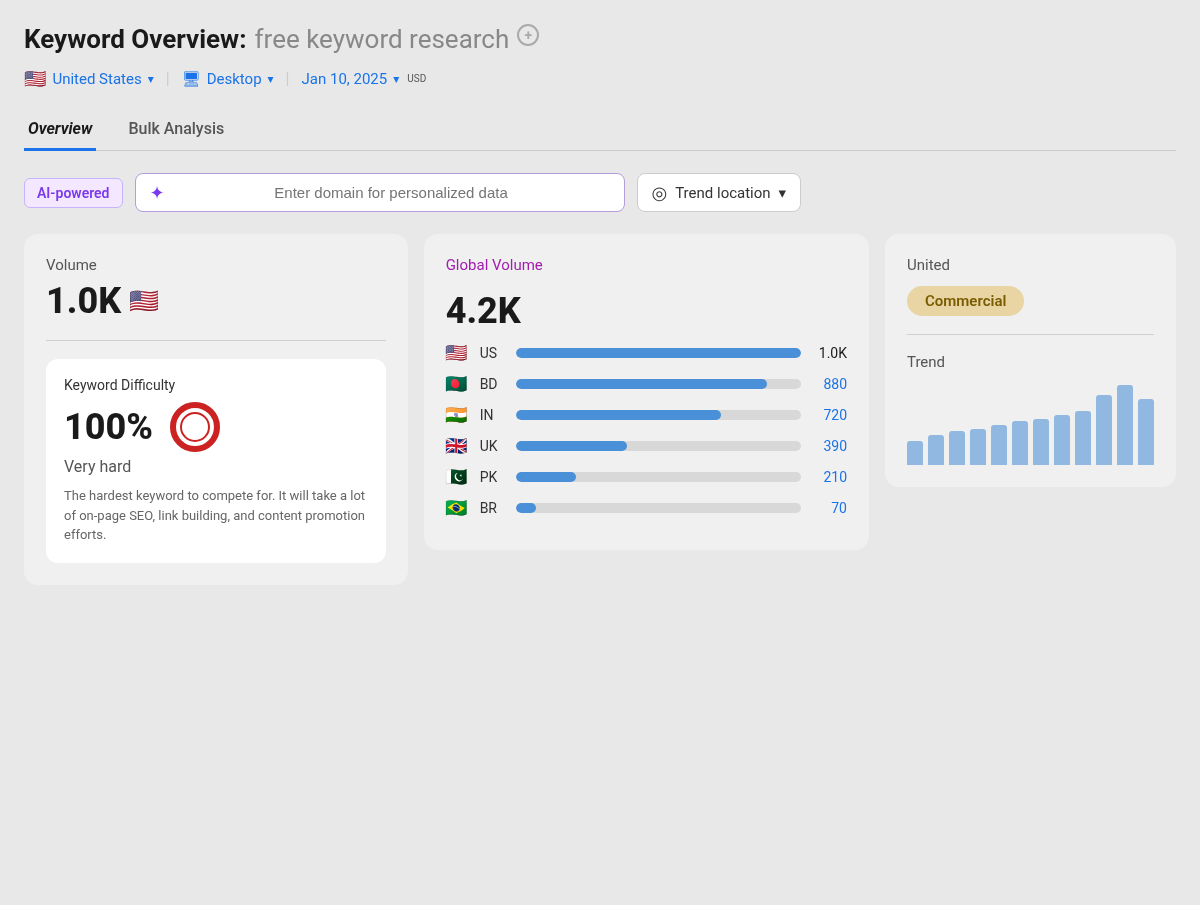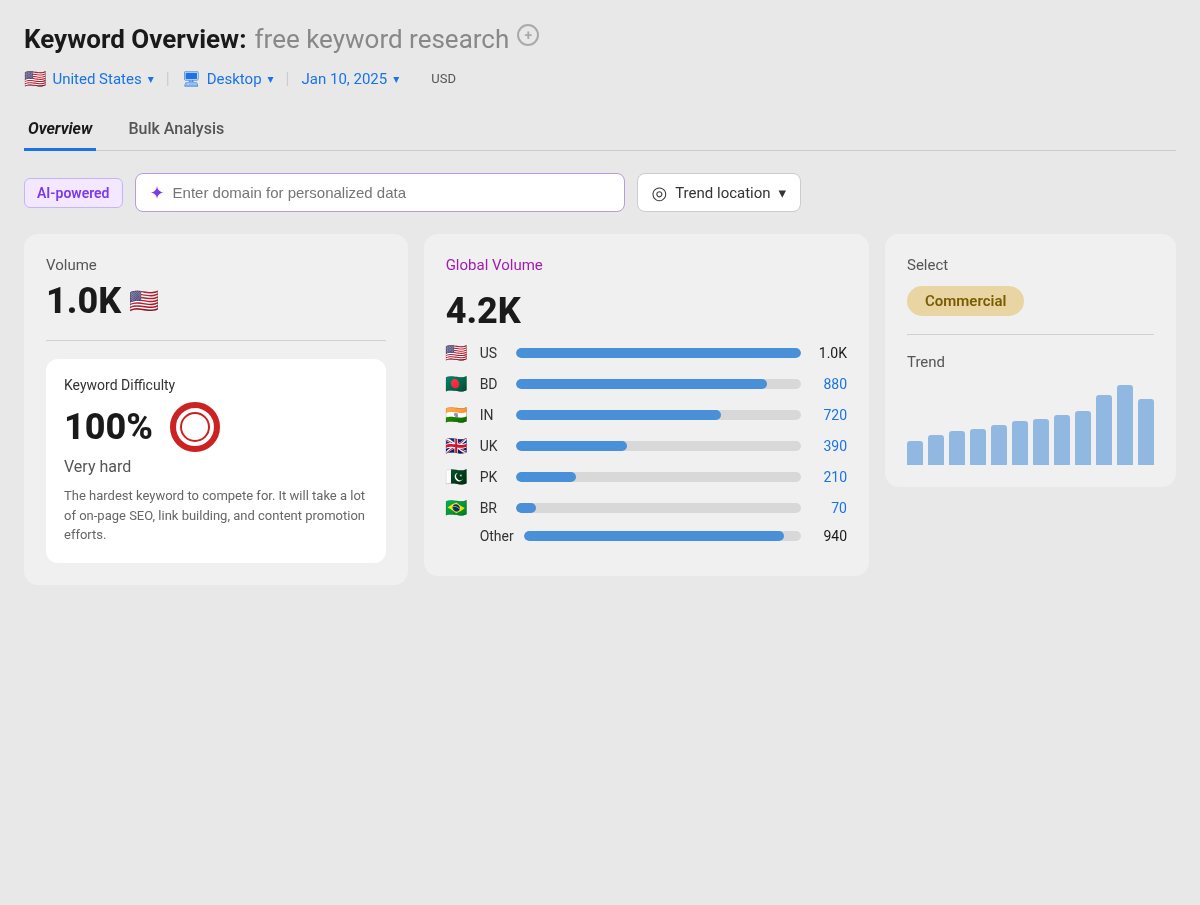--- a/index.html
+++ b/index.html
@@ -64,22 +64,22 @@
     .meta-item .chevron {
       font-size: 12px;
       color: #1a73e8;
     }
     .meta-separator {
       color: #ccc;
       margin: 0 4px;
     }
     .usd-label {
       color: #555;
-      font-size: 13px;
-      margin-left: 24px;
+      font-size: 10px;
+      margin-left: 0;
     }
     .tabs-section {
       display: flex;
       border-bottom: 1px solid #ccc;
       margin-bottom: 22px;
       margin-top: 18px;
     }
     .tab {
       padding: 10px 4px;
       margin-right: 28px;
@@ -127,20 +127,21 @@
       color: #7c3aed;
       font-size: 18px;
     }
     .domain-input {
       border: none;
       outline: none;
       font-size: 15px;
       color: #aaa;
       flex: 1;
       background: transparent;
+      text-align: center;
     }
     .location-selector {
       display: flex;
       align-items: center;
       gap: 8px;
       border: 1.5px solid #ccc;
       border-radius: 8px;
       background: white;
       padding: 8px 14px;
       cursor: pointer;
@@ -433,33 +434,25 @@
           <span class="country-count">210</span>
         </div>
         <div class="country-bar-row">
           <span class="country-flag">🇧🇷</span>
           <span class="country-code">BR</span>
           <div class="bar-bg">
               <div class="bar-fill" style="width:7%"></div>
             </div>
           <span class="country-count">70</span>
         </div>
-        <div class="country-bar-row">
-          <span class="country-flag" style="opacity:0"></span>
-          <span class="country-code">Other</span>
-          <div class="bar-bg">
-              <div class="bar-fill" style="width:94%"></div>
-            </div>
-          <span class="country-count dark">940</span>
-        </div>
       </div>
     </div>
 
     <div class="card card-right">
-      <div class="intent-label">Select</div>
+      <div class="intent-label">United</div>
       <span class="commercial-badge">Commercial</span>
       <hr class="intent-divider">
       <div class="trend-label">Trend</div>
       <div class="trend-bars">
         <div class="trend-bar" style="height:30%"></div>
         <div class="trend-bar" style="height:38%"></div>
         <div class="trend-bar" style="height:42%"></div>
         <div class="trend-bar" style="height:45%"></div>
         <div class="trend-bar" style="height:50%"></div>
         <div class="trend-bar" style="height:55%"></div>

